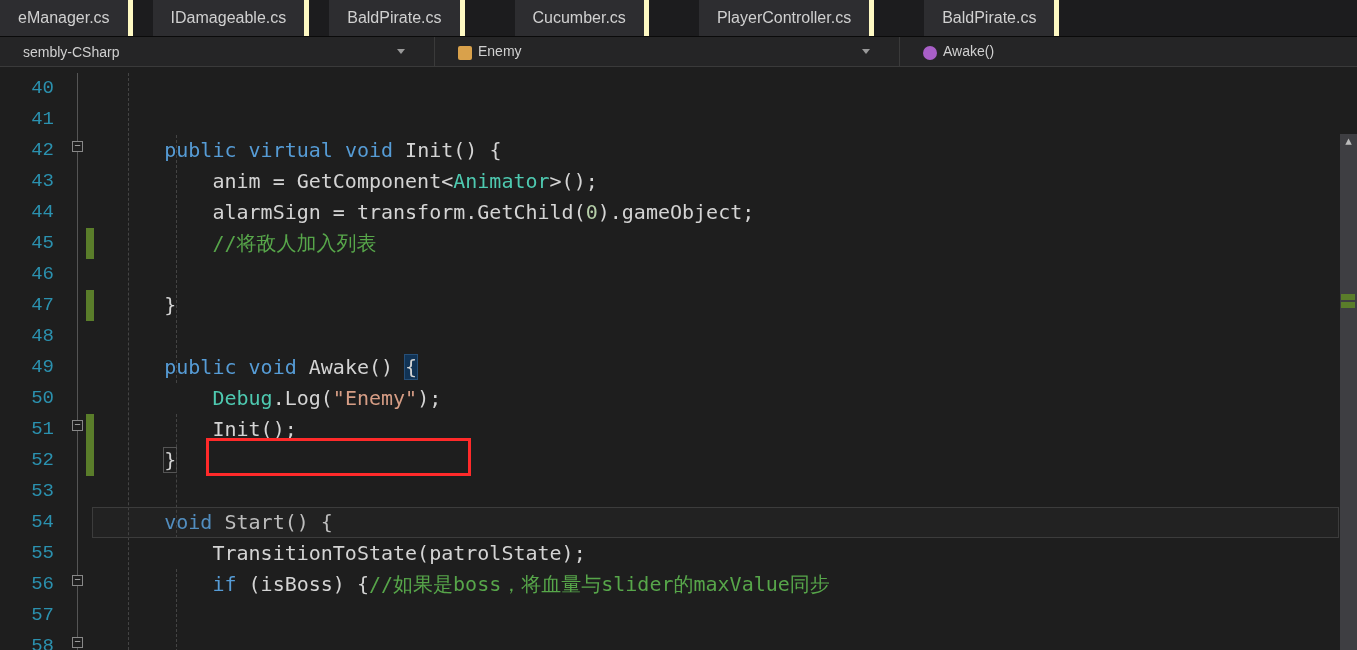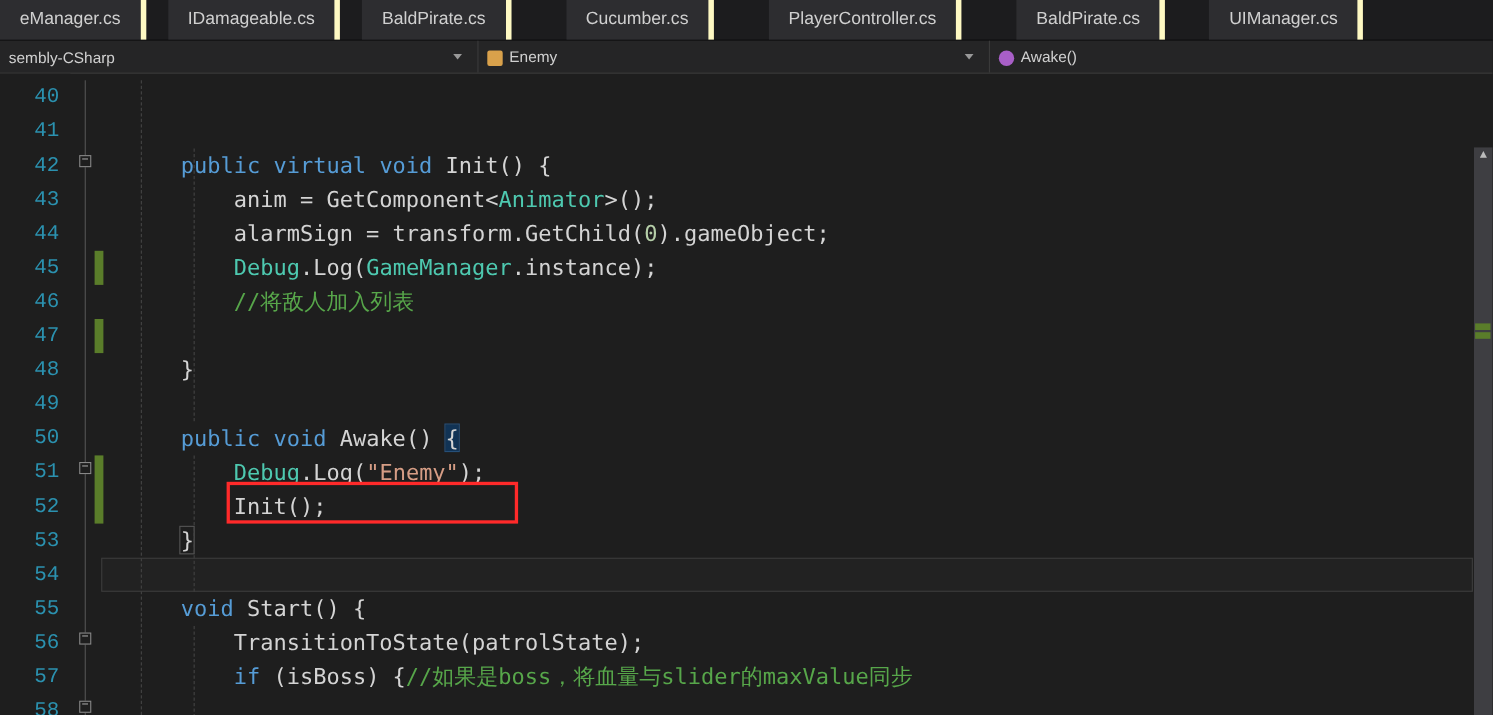--- a/index.html
+++ b/index.html
@@ -53,21 +53,21 @@
     display: flex;
     align-items: center;
     font-family: "Segoe UI", sans-serif;
     font-size: 14px;
     color: #d0d0d0;
     border-bottom: 1px solid #3a3a3a;
   }
   .nav-item {
     display: flex;
     align-items: center;
-    padding: 0 8px;
+    padding: 0 23px;
     height: 100%;
   }
   .nav-item.first { width: 435px; justify-content: space-between; border-right:1px solid #3a3a3a;}
   .nav-item.second { width: 465px; justify-content: space-between; border-right:1px solid #3a3a3a;}
   .nav-item.third { flex: 1; }
   .nav-caret {
     width: 0; height: 0;
     border-left: 4px solid transparent;
     border-right: 4px solid transparent;
     border-top: 5px solid #999;
@@ -214,23 +214,20 @@
     </div>
   <div class="gap" style="width:50px"></div>
   <div class="tab">
       <span>PlayerController.cs</span>
     </div>
   <div class="gap" style="width:50px"></div>
   <div class="tab" style="margin-left:0">
       <span>BaldPirate.cs</span>
     </div>
   <div class="gap" style="width:40px"></div>
-  <div class="tab">
-      <span>UIManager.cs</span>
-    </div>
 </div>
 
 <div class="navbar">
   <div class="nav-item first">
     <span>sembly-CSharp</span>
     <span class="nav-caret"></span>
   </div>
   <div class="nav-item second">
     <span><span class="nav-icon class"></span><span>Enemy</span></span>
     <span class="nav-caret"></span>
@@ -283,21 +280,20 @@
     <div class="guide-col" style="left:84px;top:347px;height:124px"></div>
     <div class="guide-col" style="left:84px;top:502px;height:93px"></div>
 
     <div class="cursor-line" style="top:440px"></div>
 
     <div class="ln"> </div>
     <div class="ln"> </div>
     <div class="ln">      <span class="kw">public</span> <span class="kw">virtual</span> <span class="kw">void</span> <span class="id">Init</span><span class="pun">() {</span></div>
     <div class="ln">          <span class="id">anim = GetComponent&lt;</span><span class="typ">Animator</span><span class="id">&gt;();</span></div>
     <div class="ln">          <span class="id">alarmSign = transform.GetChild(</span><span class="num">0</span><span class="id">).gameObject;</span></div>
-    <div class="ln">          <span class="typ">Debug</span><span class="id">.Log(</span><span class="typ">GameManager</span><span class="id">.instance);</span></div>
     <div class="ln">          <span class="com">//将敌人加入列表</span></div>
     <div class="ln"> </div>
     <div class="ln">      <span class="pun">}</span></div>
     <div class="ln"> </div>
     <div class="ln">      <span class="kw">public</span> <span class="kw">void</span> <span class="id">Awake</span><span class="pun">() </span><span class="pun sel-open">{</span></div>
     <div class="ln">          <span class="typ">Debug</span><span class="id">.Log(</span><span class="str">"Enemy"</span><span class="id">);</span></div>
     <div class="ln">          <span class="id">Init();</span></div>
     <div class="ln">      <span class="pun sel-close">}</span></div>
     <div class="ln"> </div>
     <div class="ln">      <span class="kw">void</span> <span class="id">Start</span><span class="pun">() {</span></div>

